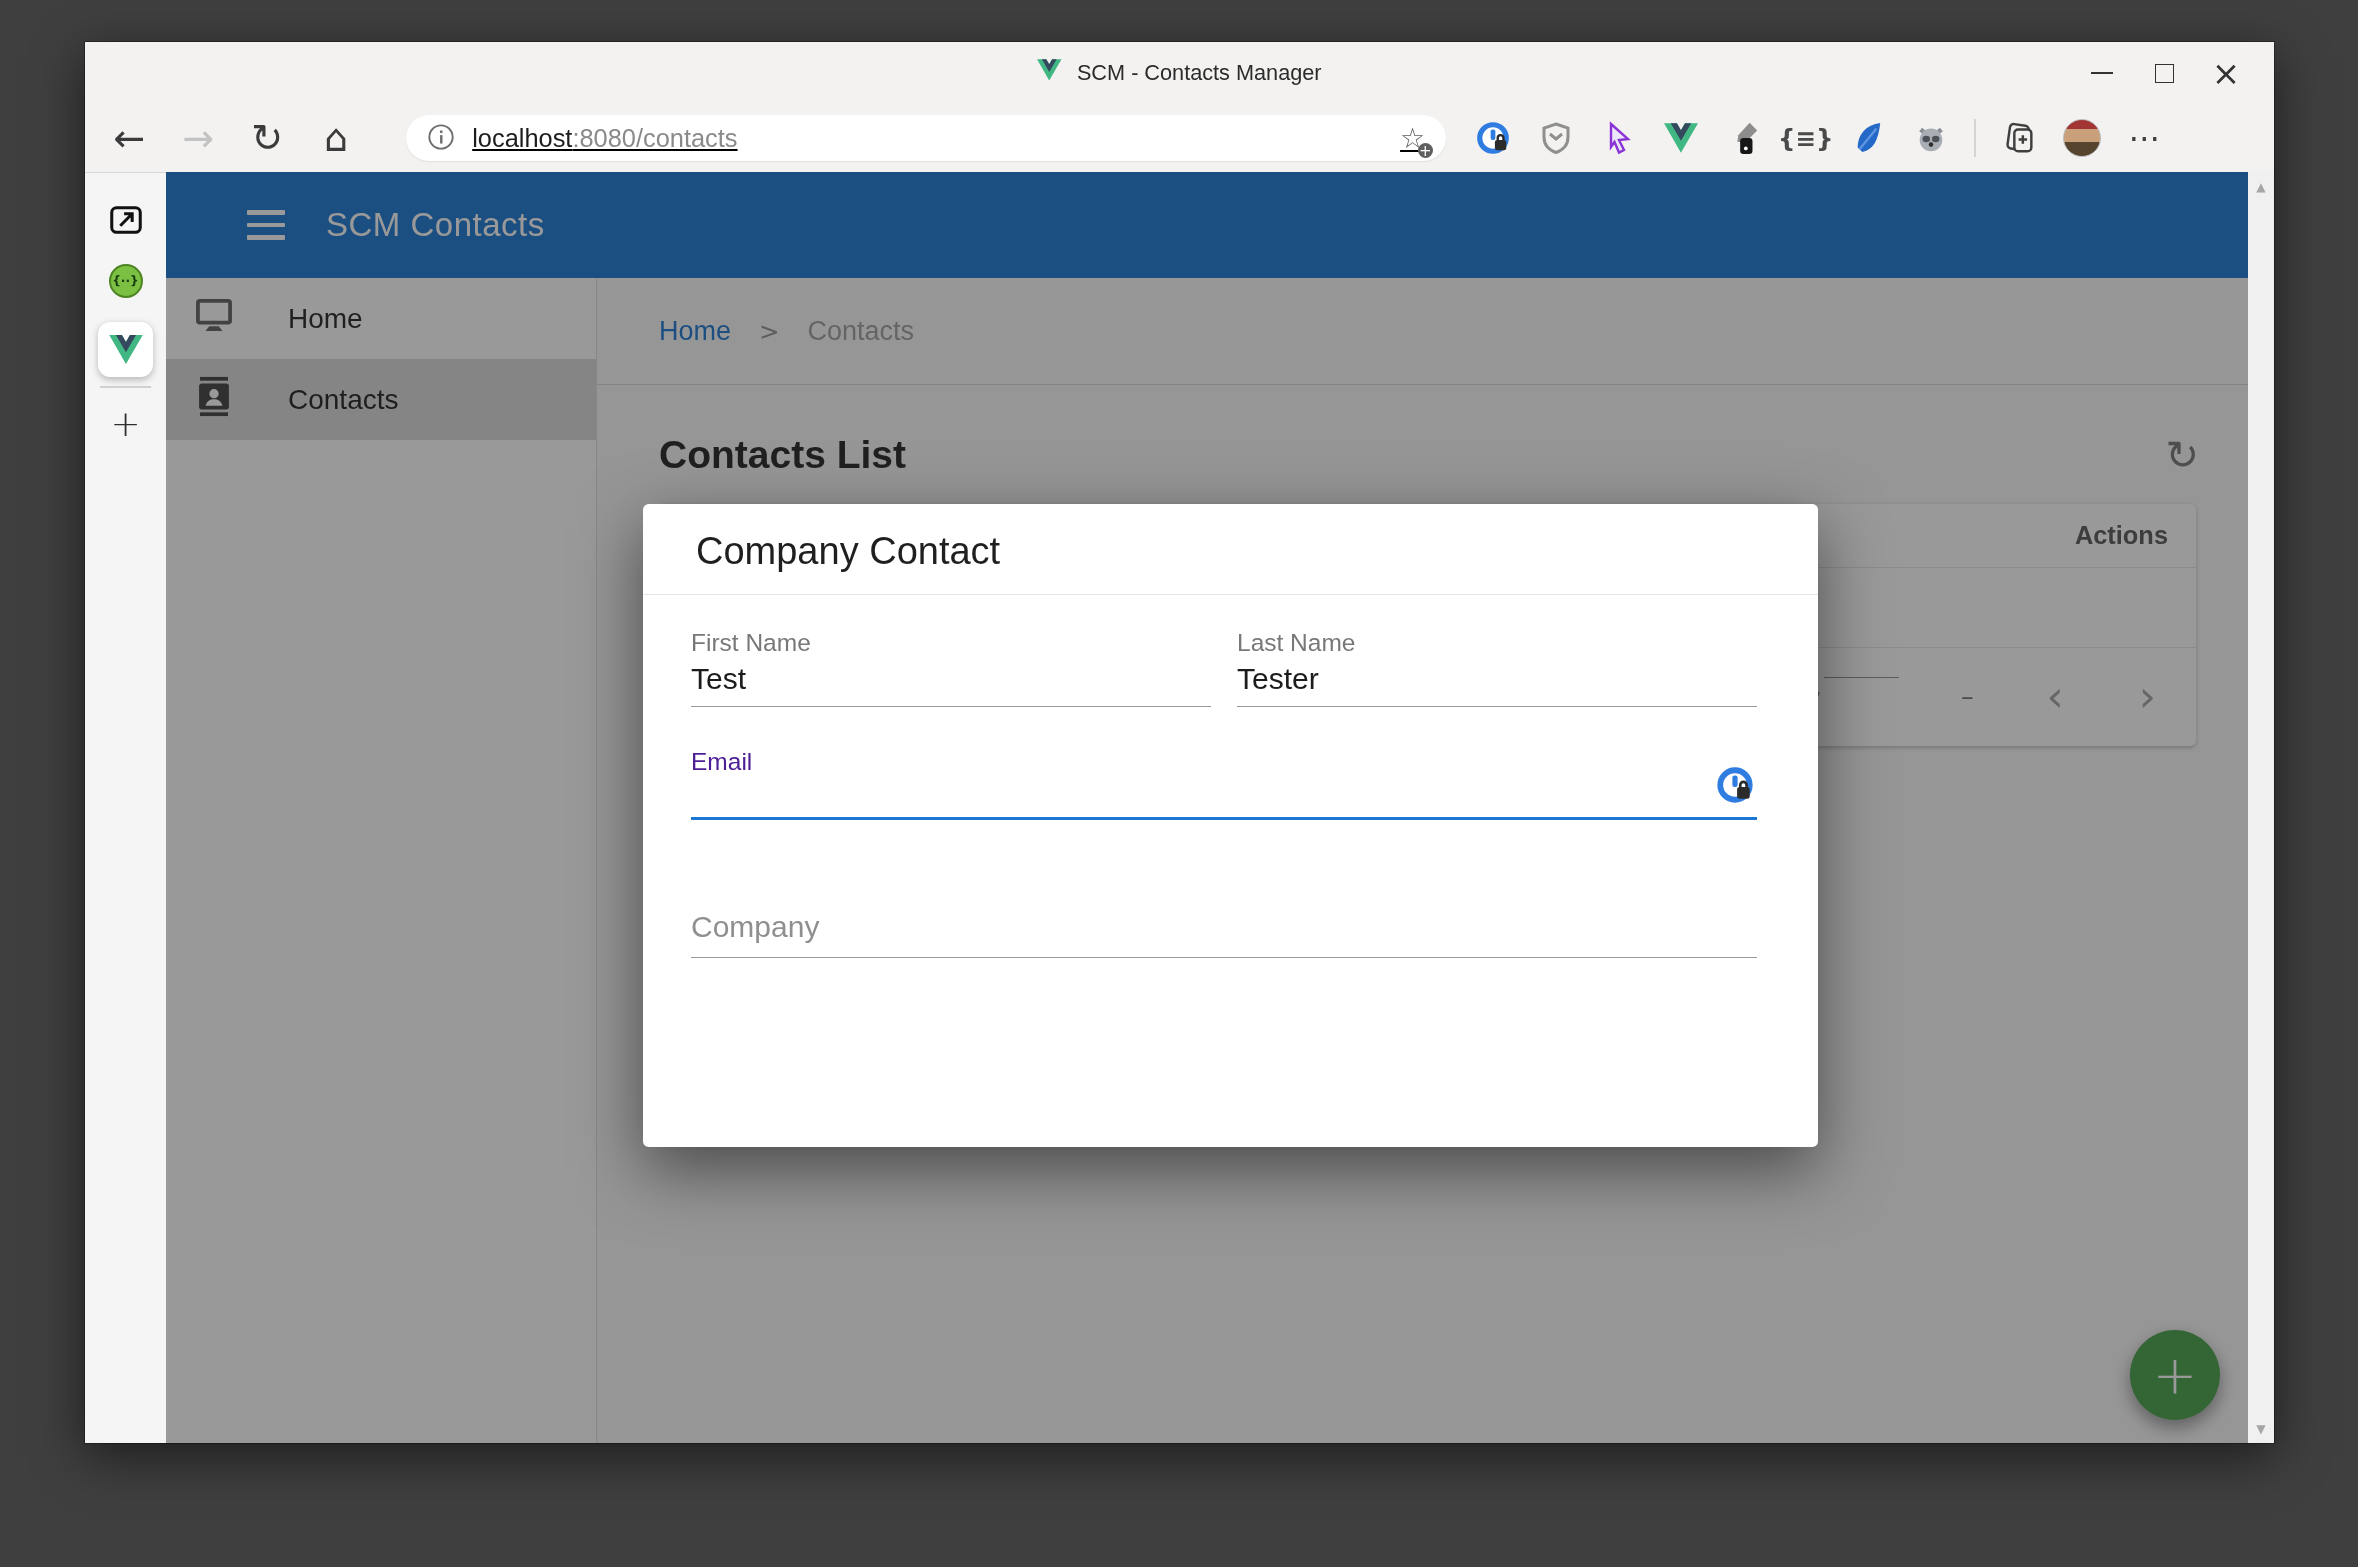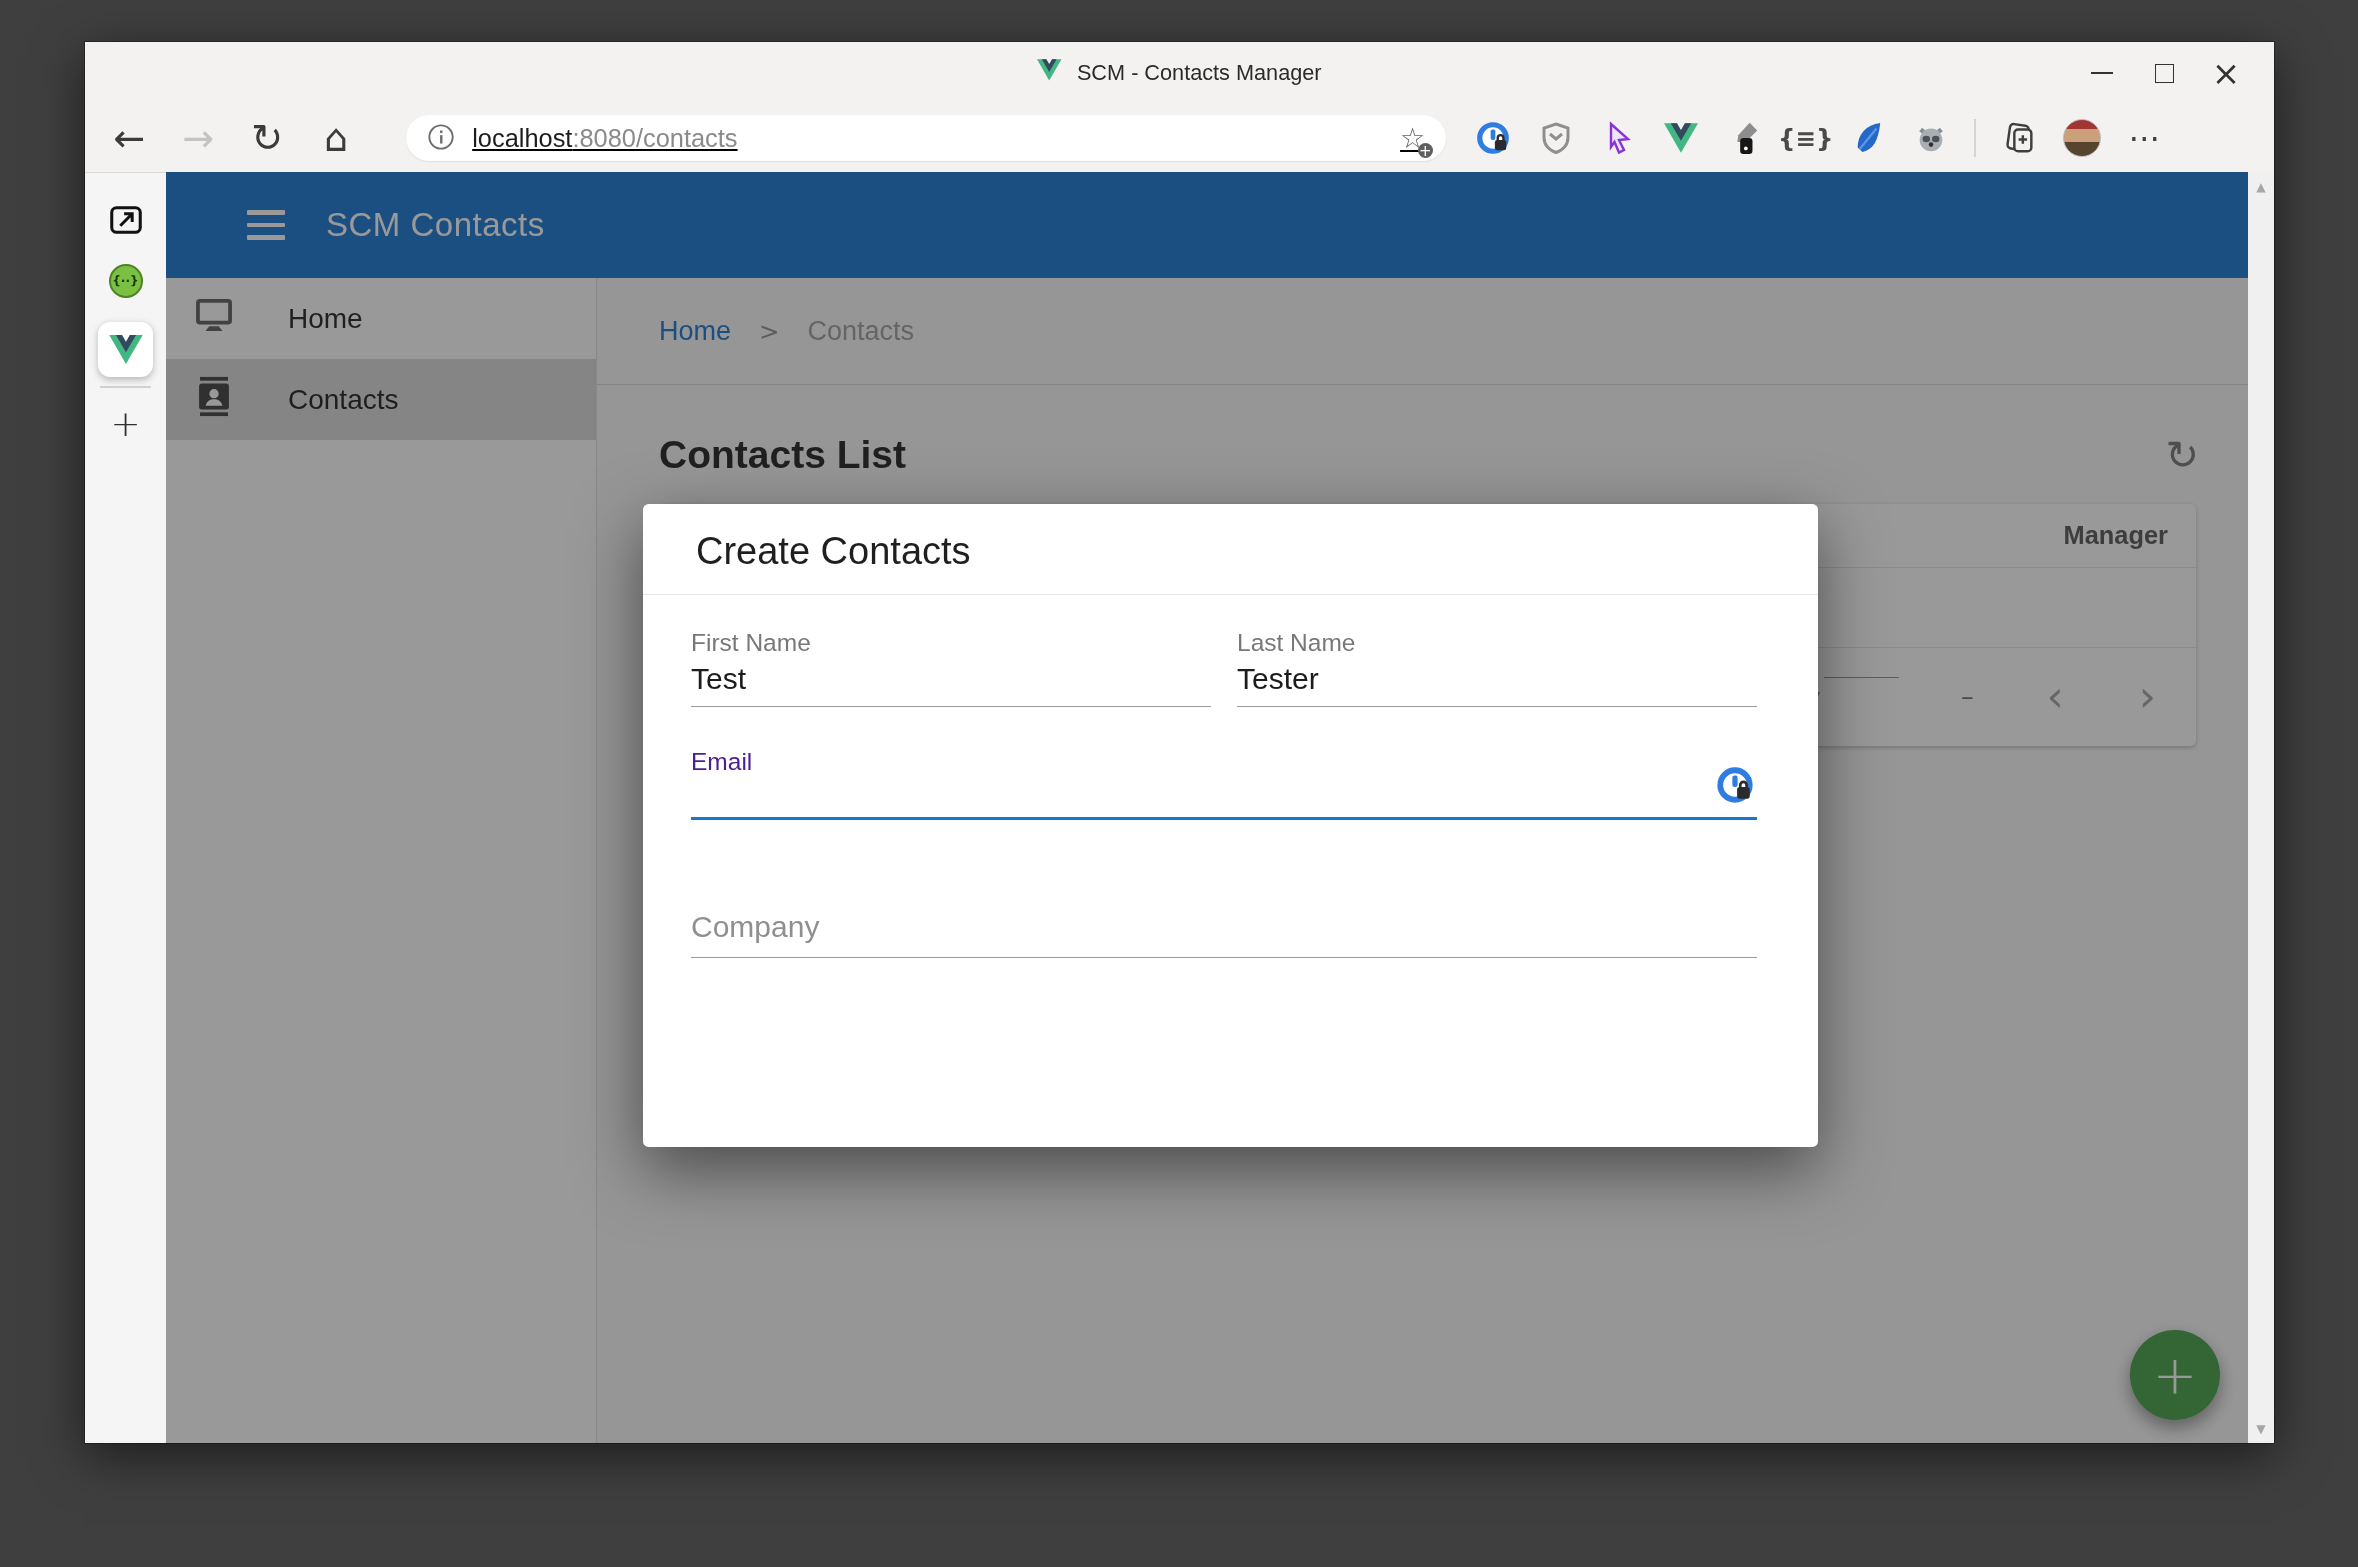--- a/index.html
+++ b/index.html
@@ -306,21 +306,21 @@
             <span class="bc-current">Contacts</span>
           </div>
 
           <div class="heading-row">
             <div class="page-title">Contacts List</div>
             <div class="refresh glyph">↻</div>
           </div>
 
           <div class="card">
             <div class="card-head">
-              <span class="th-actions">Manager</span>
+              <span class="th-actions">Actions</span>
             </div>
             <div class="card-row"></div>
             <div class="card-foot">
               <div class="rpp">
                 <div class="rpp-top">
                   <span class="rpp-val">10</span>
                   <span class="rpp-caret glyph">▾</span>
                 </div>
                 <div class="rpp-line"></div>
               </div>
@@ -332,21 +332,21 @@
 
         </div>
 
         <div class="fab">
           <span class="glyph">+</span>
         </div>
 
         <div class="overlay"></div>
 
         <div class="dialog">
-          <div class="dlg-title">Create Contacts</div>
+          <div class="dlg-title">Company Contact</div>
           <div class="dlg-div"></div>
           <div class="dlg-form">
             <div class="name-row">
               <div class="field">
                 <div class="fld-label">First Name</div>
                 <div class="fld-value">Test</div>
               </div>
               <div class="field">
                 <div class="fld-label">Last Name</div>
                 <div class="fld-value">Tester</div>

